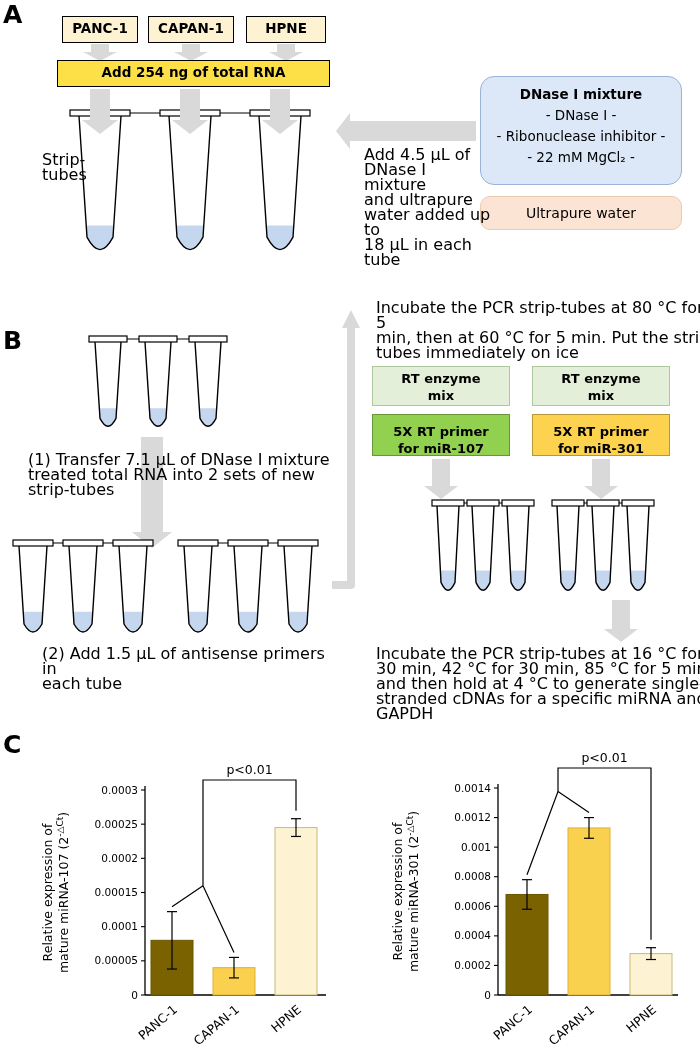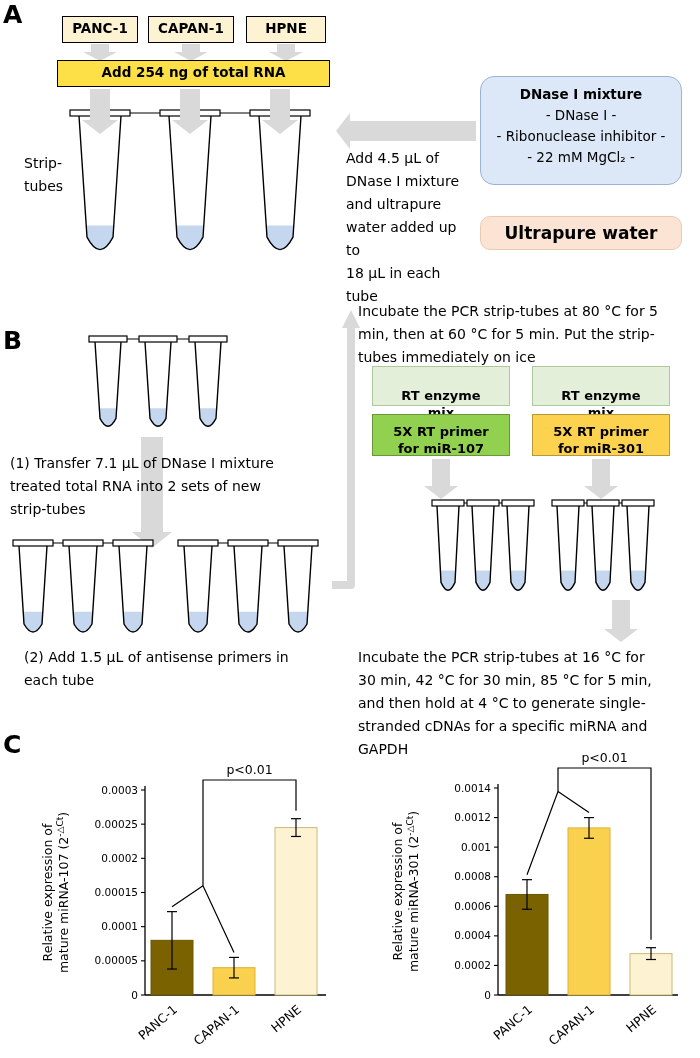--- a/index.html
+++ b/index.html
@@ -1,29 +1,29 @@
 <!DOCTYPE html>
 <html><head>
 <meta charset="utf-8">
 <style>
   *{margin:0;padding:0;box-sizing:border-box;}
   html,body{background:#fff;}
   body{font-family:"DejaVu Sans","Liberation Sans",sans-serif;color:#000;}
   #figure{position:relative;width:700px;height:1058px;background:#fff;overflow:hidden;}
   #figure > div, #figure > svg{position:absolute;}
-  .txt{font-size:14px;line-height:23px;}
+  .txt{font-size:16px;line-height:15px;margin-left:18px;}
   .pre{white-space:pre-line;}
   .center{}
   .plabel{font-size:25px;font-weight:bold;line-height:26px;}
   .cbox{height:27px;line-height:23px;text-align:center;border:1.5px solid #000;font-size:13.5px;font-weight:bold;}
   .bluebox{border:1.5px solid #9ab4d6;border-radius:14px;text-align:center;font-size:13.5px;padding-top:9px;}
   .bluebox .btitle{font-weight:bold;margin-bottom:3px;}
   .bluebox .bitems{line-height:21px;}
-  .peachbox{border:1px solid #eccab2;border-radius:10px;text-align:center;font-size:17px;font-weight:bold;margin-top:20px;}
-  .greenbox{border:1.5px solid #aec99e;text-align:center;font-size:13px;line-height:17px;padding-top:20px;font-weight:bold;}
+  .peachbox{border:1px solid #eccab2;border-radius:10px;text-align:center;font-size:14px;font-weight:normal;}
+  .greenbox{border:1.5px solid #aec99e;text-align:center;font-size:13px;line-height:17px;padding-top:3px;font-weight:bold;}
   .primerbox{border:1.5px solid rgba(0,0,0,0.28);text-align:center;font-size:13px;line-height:17px;padding-top:8px;font-weight:bold;}
   svg text{font-family:"DejaVu Sans","Liberation Sans",sans-serif;fill:#000;}
 </style>
 </head>
 <body>
 
 <div id="figure">
   <svg id="bg" width="700" height="1058" style="left:0;top:0">
       <line x1="70" y1="113" x2="310" y2="113" stroke="#000" stroke-width="1.2"></line>
       <path d="M 79 116 L 87 237.18 Q 100 262 113 237.18 L 121 116 Z" fill="#fff" stroke="none"></path>

